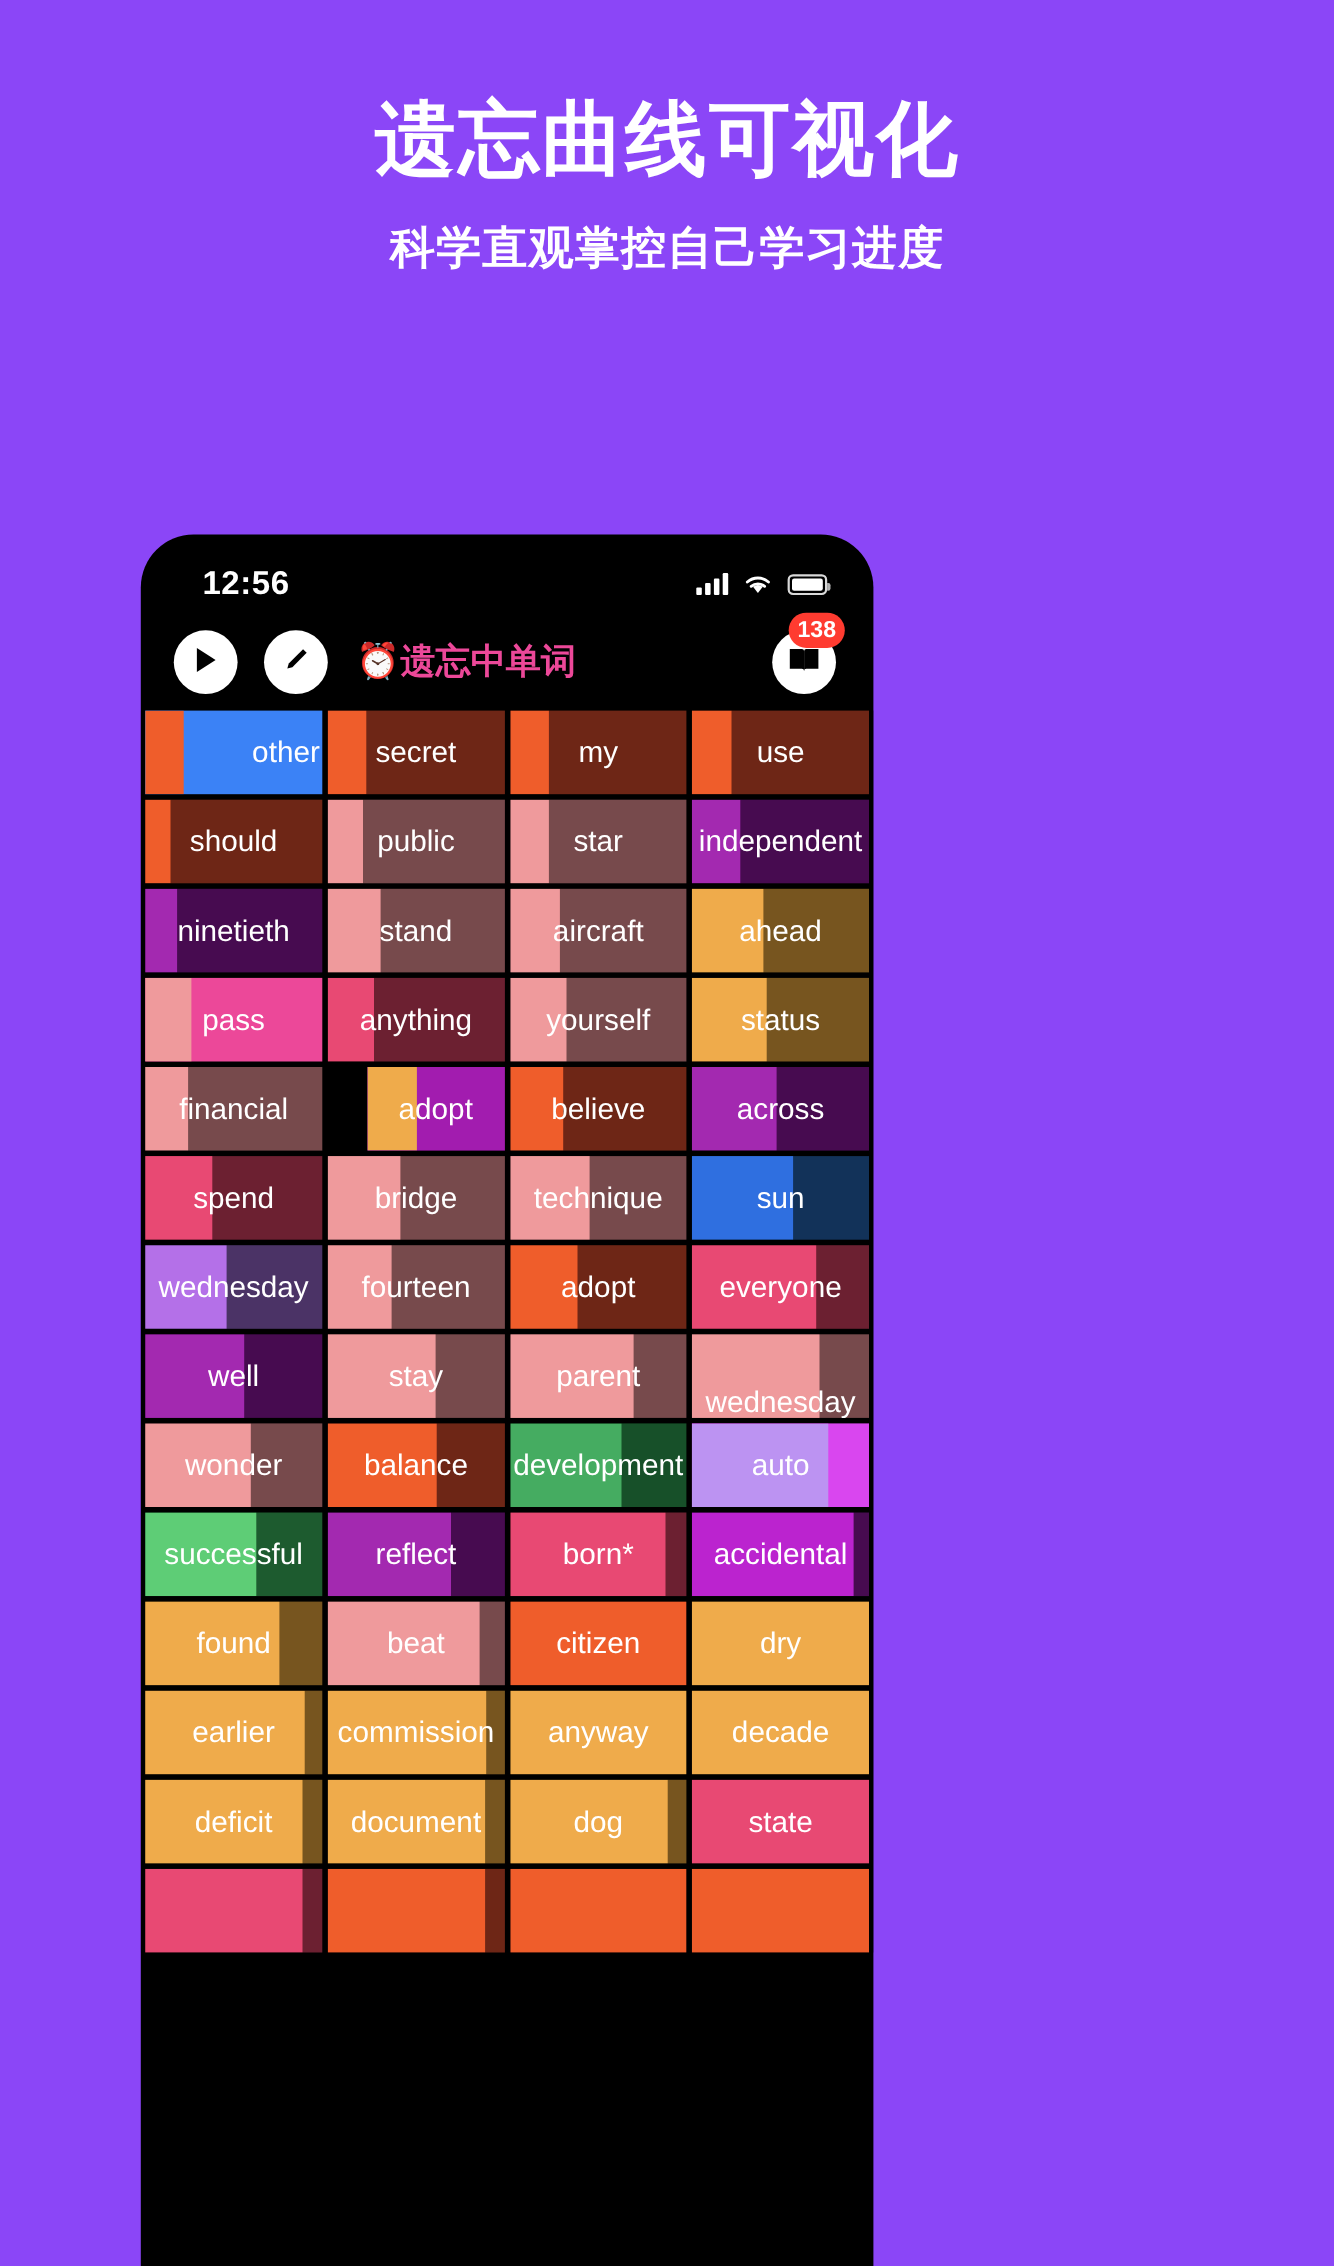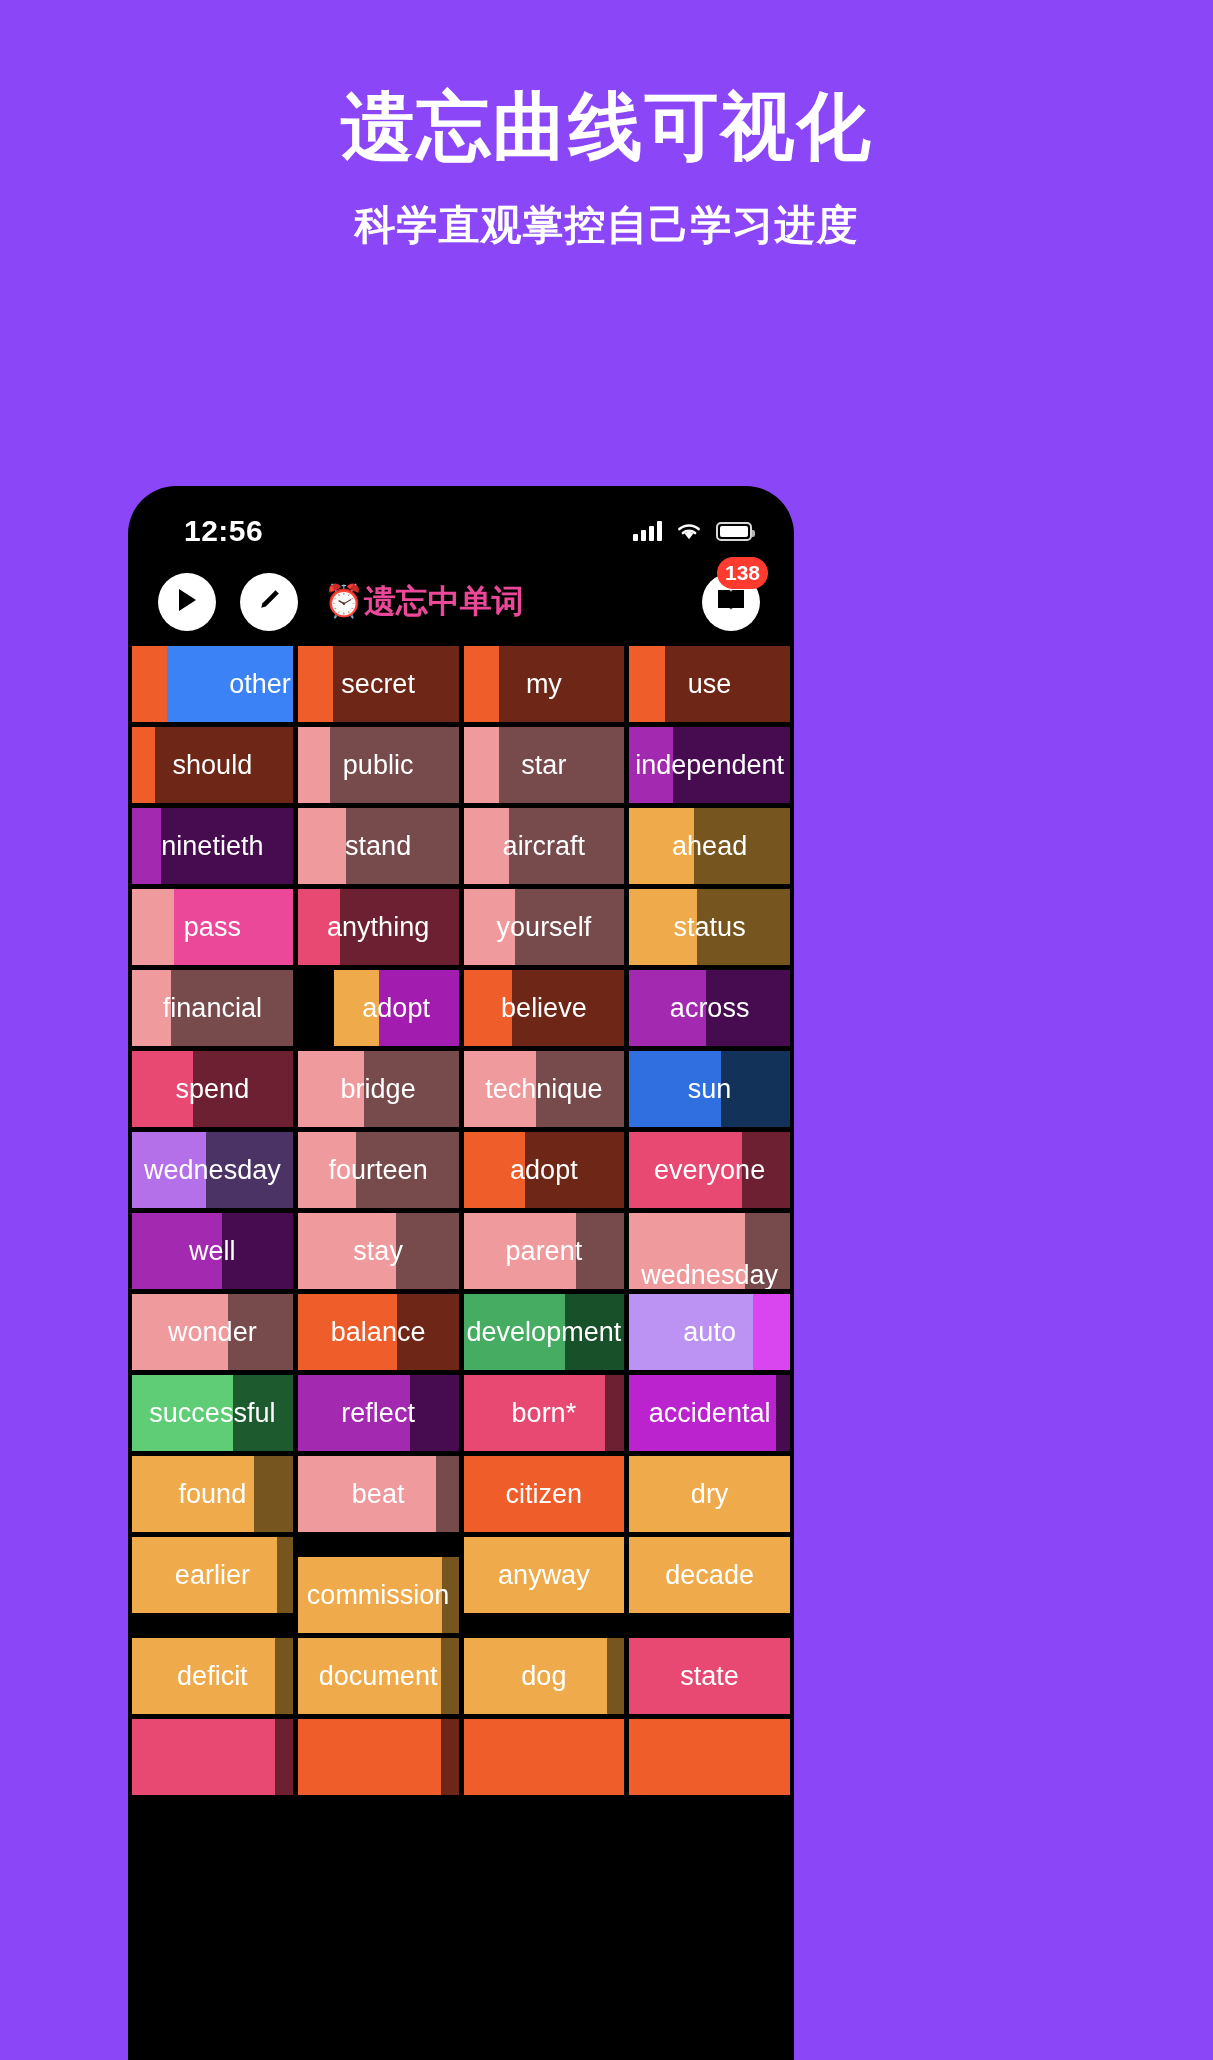--- a/index.html
+++ b/index.html
@@ -396,21 +396,21 @@
         <div class="word">citizen</div>
       </div>
       <div class="cell" style="background: rgb(119, 85, 31);">
         <div class="fill" style="width: 100%; background: rgb(239, 171, 75);"></div>
         <div class="word">dry</div>
       </div>
       <div class="cell" style="background: rgb(119, 85, 31);">
         <div class="fill" style="width: 90%; background: rgb(239, 171, 75);"></div>
         <div class="word">earlier</div>
       </div>
-      <div class="cell" style="background: rgb(119, 85, 31); margin-top: 20px;">
+      <div class="cell" style="background: rgb(119, 85, 31);">
         <div class="fill" style="width: 90%; background: rgb(239, 171, 75);"></div>
         <div class="word">commission</div>
       </div>
       <div class="cell" style="background: rgb(119, 85, 31);">
         <div class="fill" style="width: 100%; background: rgb(239, 171, 75);"></div>
         <div class="word">anyway</div>
       </div>
       <div class="cell" style="background: rgb(119, 85, 31);">
         <div class="fill" style="width: 100%; background: rgb(239, 171, 75);"></div>
         <div class="word">decade</div>

